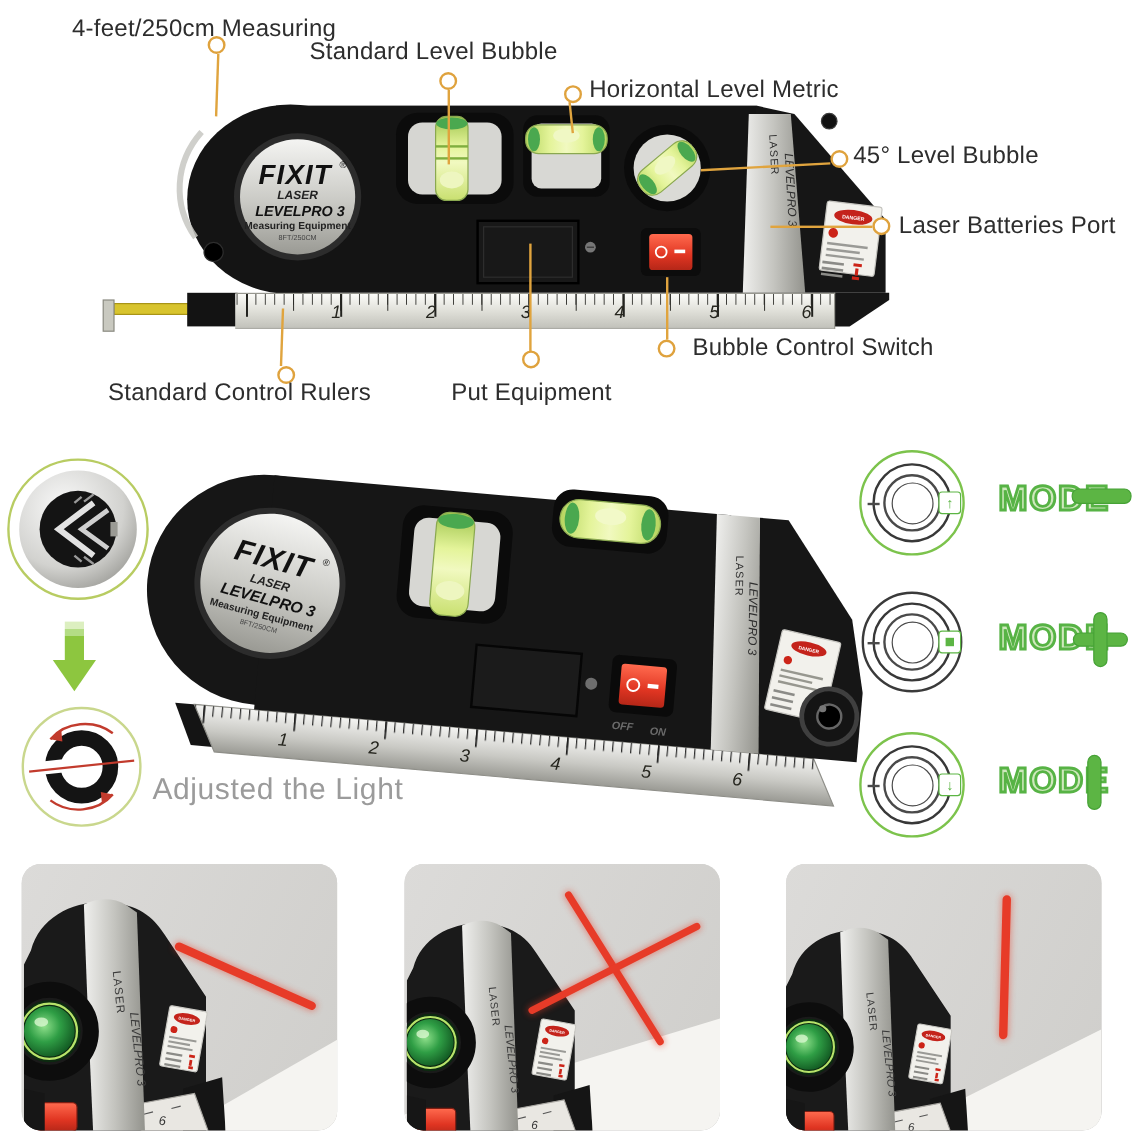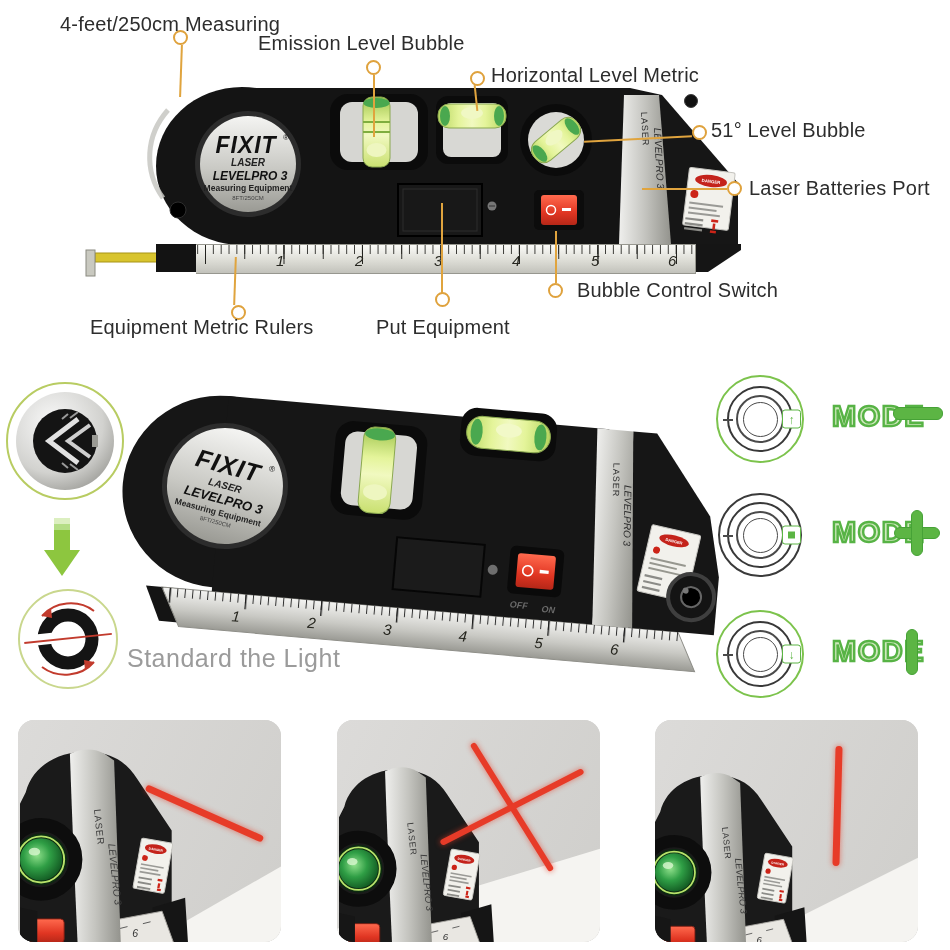--- a/index.html
+++ b/index.html
@@ -242,41 +242,41 @@
       <span class="rn" style="left:395px">5</span>
       <span class="rn" style="left:472px">6</span>
     </div>
 
     <div class="co-line" style="left:180px;top:45px;height:52px;transform:rotate(2deg)"></div>
     <div class="co-dot" style="left:173px;top:30px"></div>
     <div class="co-label" style="left:60px;top:13px">4-feet/250cm Measuring</div>
 
     <div class="co-line" style="left:373px;top:75px;height:62px"></div>
     <div class="co-dot" style="left:366px;top:60px"></div>
-    <div class="co-label" style="left:258px;top:32px">Emission Level Bubble</div>
+    <div class="co-label" style="left:258px;top:32px">Standard Level Bubble</div>
 
     <div class="co-line" style="left:475px;top:85px;height:26px;transform:rotate(-6deg)"></div>
     <div class="co-dot" style="left:470px;top:71px"></div>
     <div class="co-label" style="left:491px;top:64px">Horizontal Level Metric</div>
 
     <div class="co-line h" style="left:584px;top:138px;width:108px;transform:rotate(-3deg)"></div>
     <div class="co-dot" style="left:692px;top:125px"></div>
-    <div class="co-label" style="left:711px;top:119px">51° Level Bubble</div>
+    <div class="co-label" style="left:711px;top:119px">45° Level Bubble</div>
 
     <div class="co-line h" style="left:642px;top:188px;width:85px"></div>
     <div class="co-dot" style="left:727px;top:181px"></div>
     <div class="co-label" style="left:749px;top:177px">Laser Batteries Port</div>
 
     <div class="co-line" style="left:555px;top:231px;height:52px"></div>
     <div class="co-dot" style="left:548px;top:283px"></div>
     <div class="co-label" style="left:577px;top:279px">Bubble Control Switch</div>
 
     <div class="co-line" style="left:234px;top:257px;height:48px;transform:rotate(2deg)"></div>
     <div class="co-dot" style="left:231px;top:305px"></div>
-    <div class="co-label" style="left:90px;top:316px">Equipment Metric Rulers</div>
+    <div class="co-label" style="left:90px;top:316px">Standard Control Rulers</div>
 
     <div class="co-line" style="left:441px;top:203px;height:90px"></div>
     <div class="co-dot" style="left:435px;top:292px"></div>
     <div class="co-label" style="left:376px;top:316px">Put Equipment</div>
   </div>
 
   <div>
 
     <div class="closeup">
       <div class="metal">
@@ -300,21 +300,21 @@
         <circle cx="48" cy="48" r="24" fill="none" stroke="#141414" stroke-width="13"></circle>
         <rect x="4" y="42" width="52" height="11" fill="#fff" transform="rotate(-6 30 47)"></rect>
         <rect x="4" y="46.5" width="88" height="1.8" fill="#c23b2d" transform="rotate(-6 48 47)"></rect>
         <path d="M74,20 A36,32 0 0 0 22,25" fill="none" stroke="#c23b2d" stroke-width="2"></path>
         <path d="M22,25 l9,-8 l1,10 z" fill="#c23b2d"></path>
         <path d="M22,76 A36,32 0 0 0 74,71" fill="none" stroke="#c23b2d" stroke-width="2"></path>
         <path d="M74,71 l-9,8 l-1,-10 z" fill="#c23b2d"></path>
       </svg>
     </div>
 
-    <div class="adjusted">Standard the Light</div>
+    <div class="adjusted">Adjusted the Light</div>
 
     <svg class="abs" style="left:100px;top:386px" width="640" height="300" viewBox="0 0 640 300">
       <defs>
         <pattern id="p-minor" width="7.6" height="300" patternUnits="userSpaceOnUse">
           <rect x="0" y="218" width="1" height="9" fill="#2f2f2f"></rect>
         </pattern>
         <pattern id="p-major" width="76" height="300" patternUnits="userSpaceOnUse">
           <rect x="0" y="218" width="1.4" height="15" fill="#1f1f1f"></rect>
         </pattern>
       </defs>

